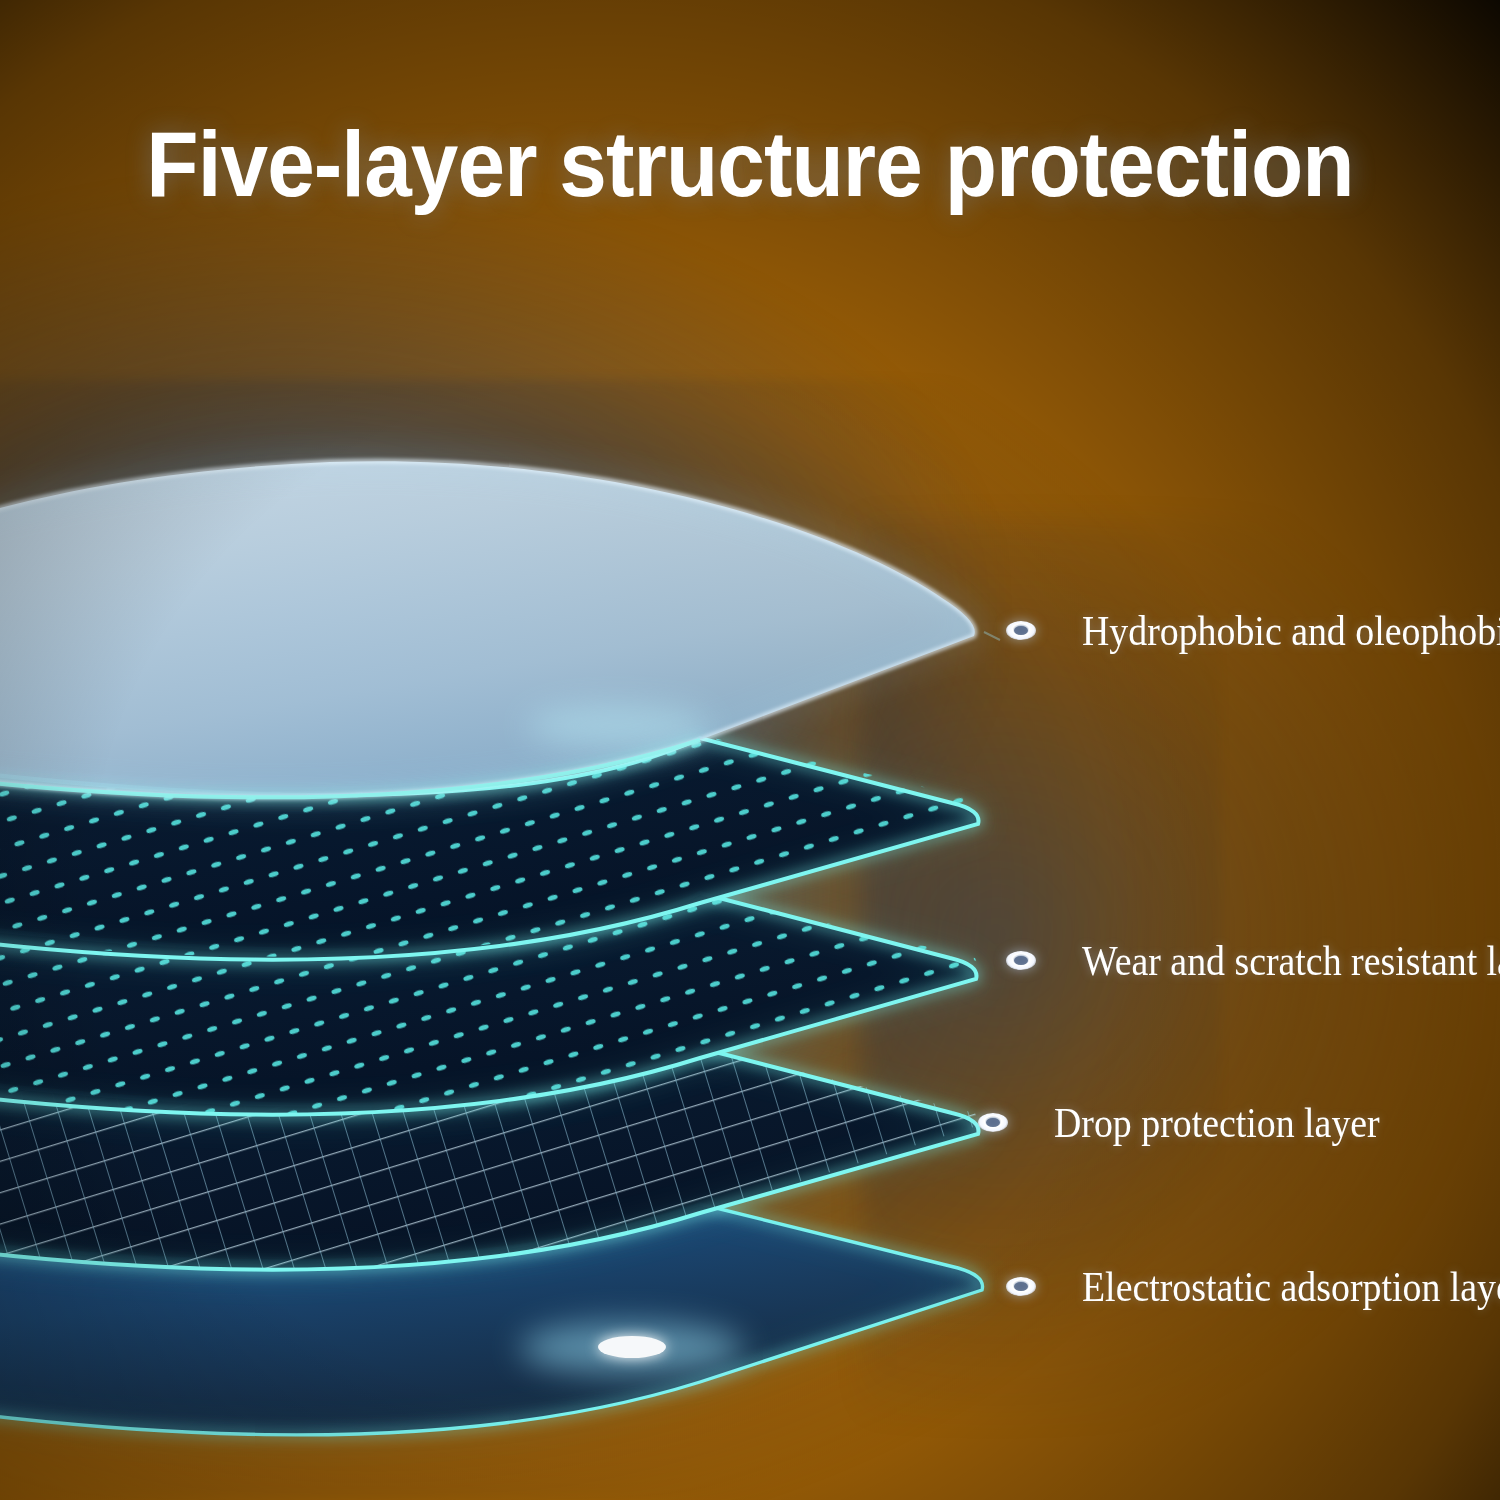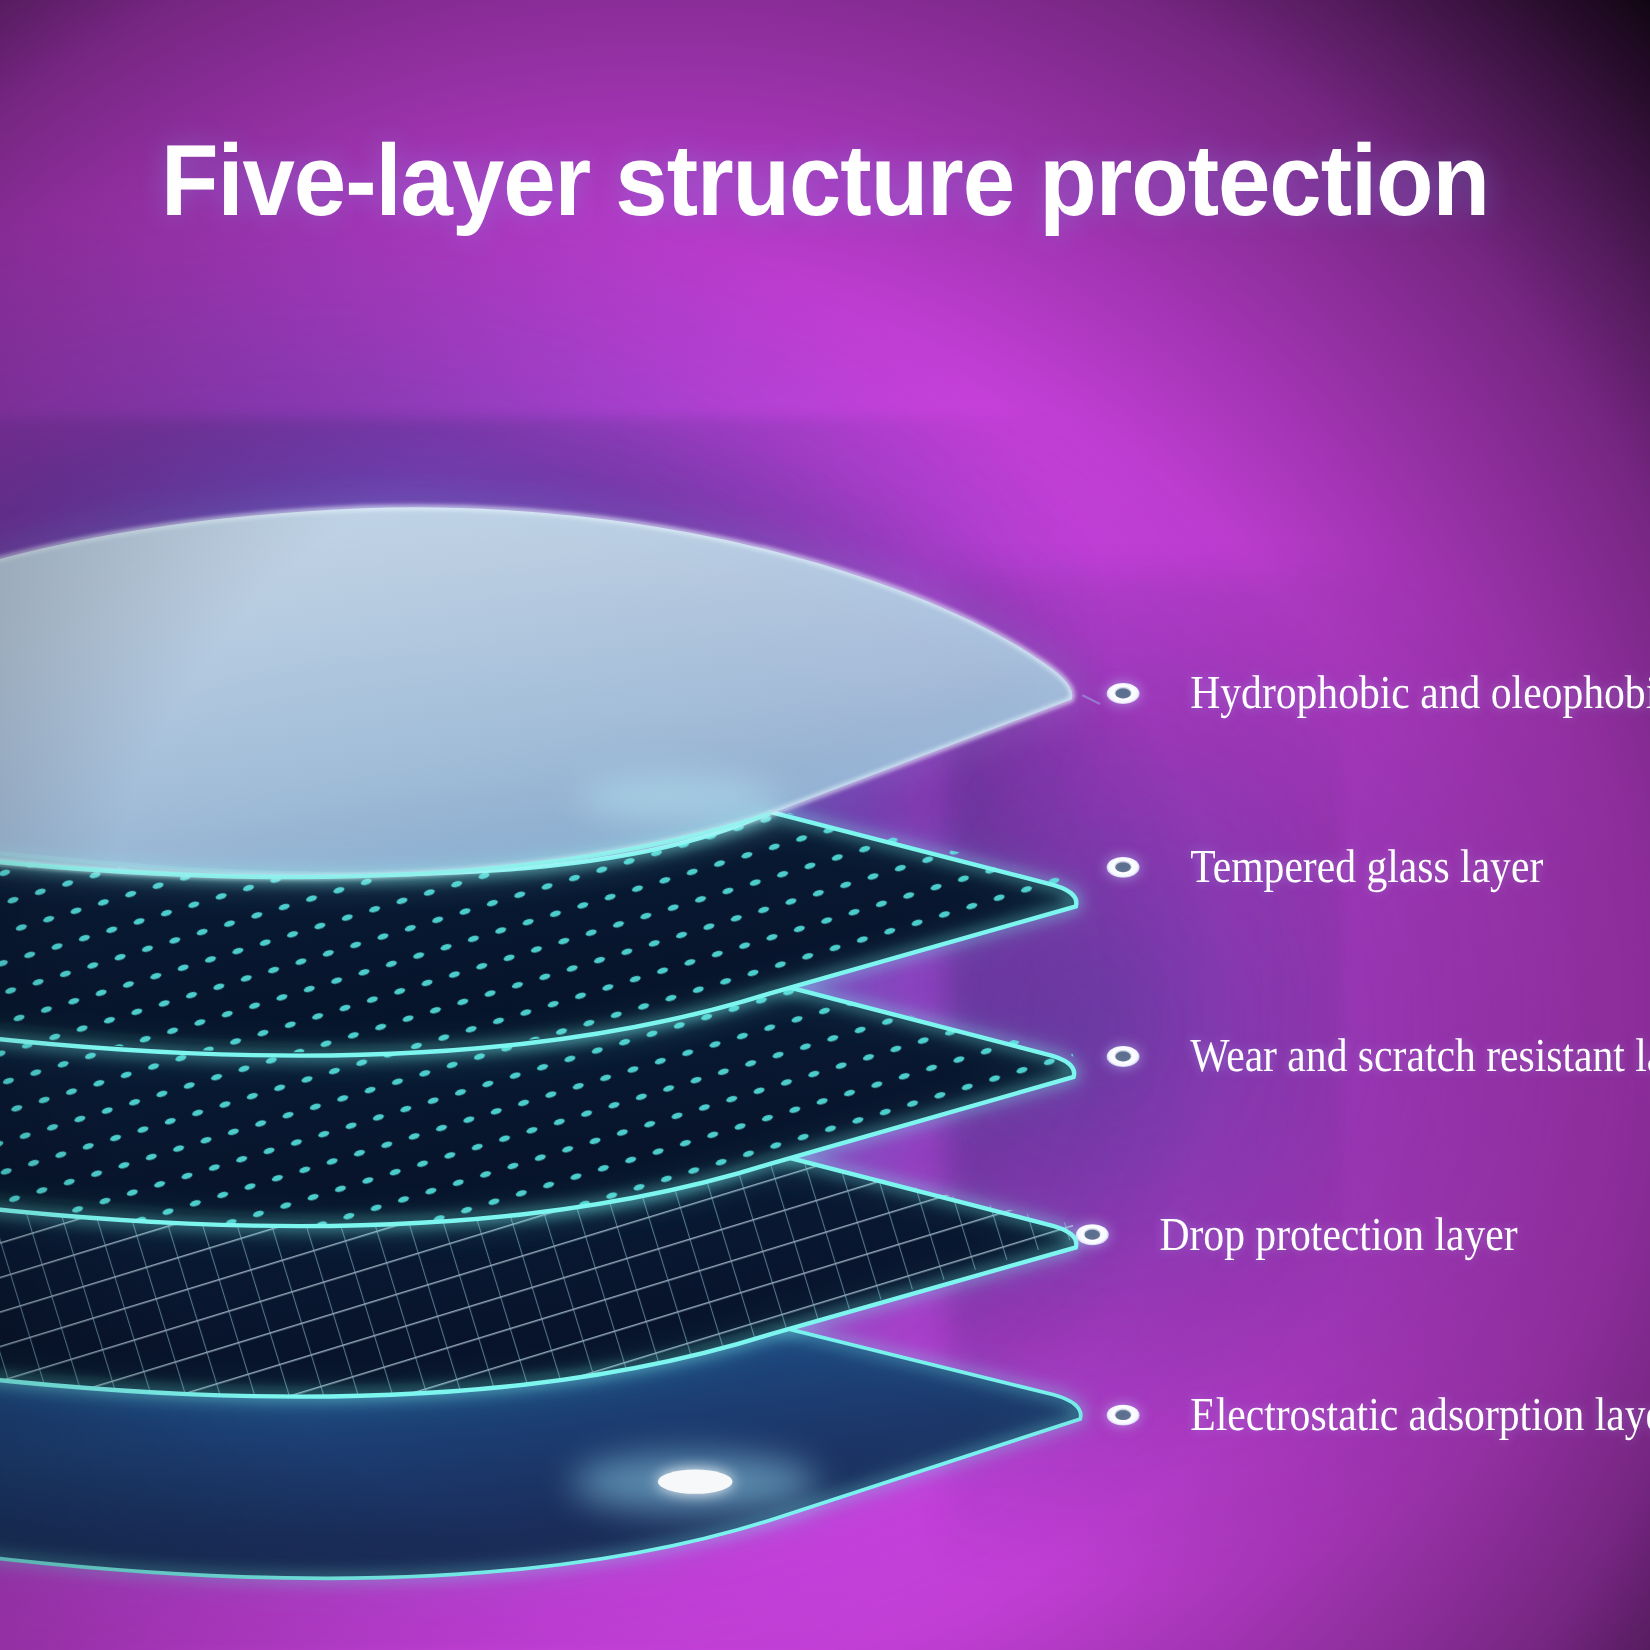--- a/index.html
+++ b/index.html
@@ -6,21 +6,21 @@
   html, body {
     margin: 0;
     padding: 0;
     background: #000000;
   }
   #stage {
     position: relative;
     width: 1500px;
     height: 1500px;
     overflow: hidden;
-    background: #d946ef;
+    background: #a16207;
     font-family: "Liberation Sans", sans-serif;
   }
 
   
   .bg-glow-main {
     position: absolute;
     left: -240px;
     top: 380px;
     width: 1460px;
     height: 1120px;
@@ -283,24 +283,20 @@
 
   <div class="bg-vignette"></div>
 
   <div id="title">Five-layer structure protection</div>
 
   <div class="callout" style="left:1006px; top:608px;">
     <span class="bullet"></span>
     <span class="callout-label">Hydrophobic and oleophobic layer</span>
   </div>
 
-  <div class="callout" style="left:1006px; top:766px;">
-    <span class="bullet"></span>
-    <span class="callout-label">Tempered glass layer</span>
-  </div>
 
   <div class="callout" style="left:1006px; top:938px;">
     <span class="bullet"></span>
     <span class="callout-label">Wear and scratch resistant layer</span>
   </div>
 
   <div class="callout" style="left:978px; top:1100px;">
     <span class="bullet"></span>
     <span class="callout-label">Drop protection layer</span>
   </div>

